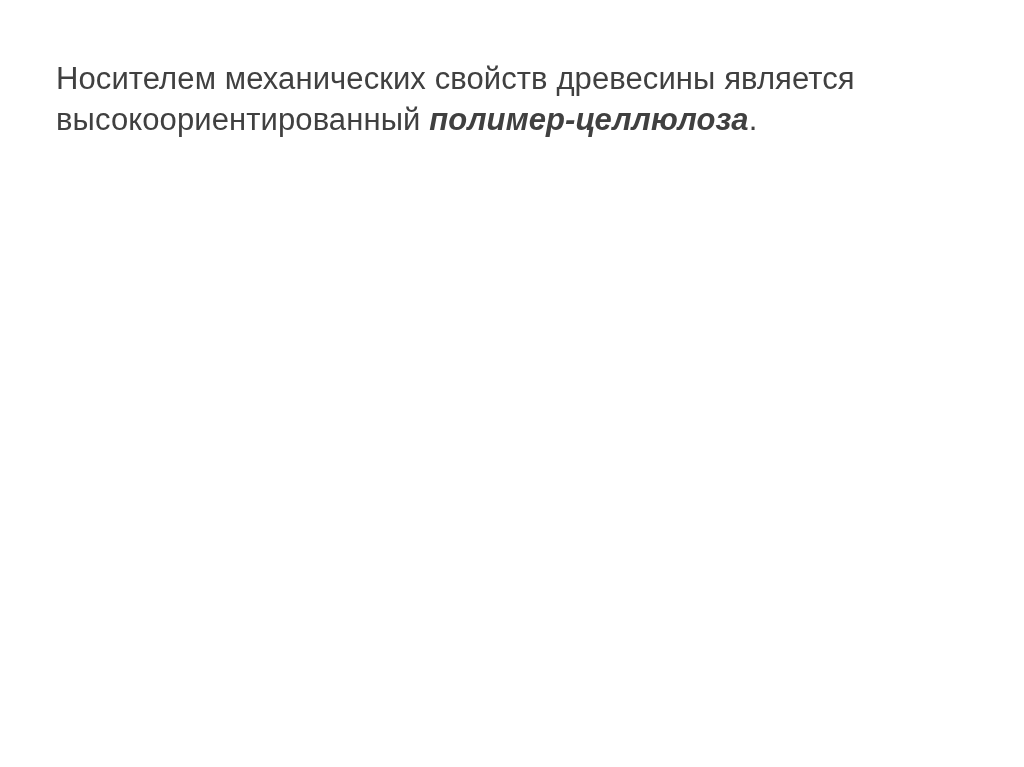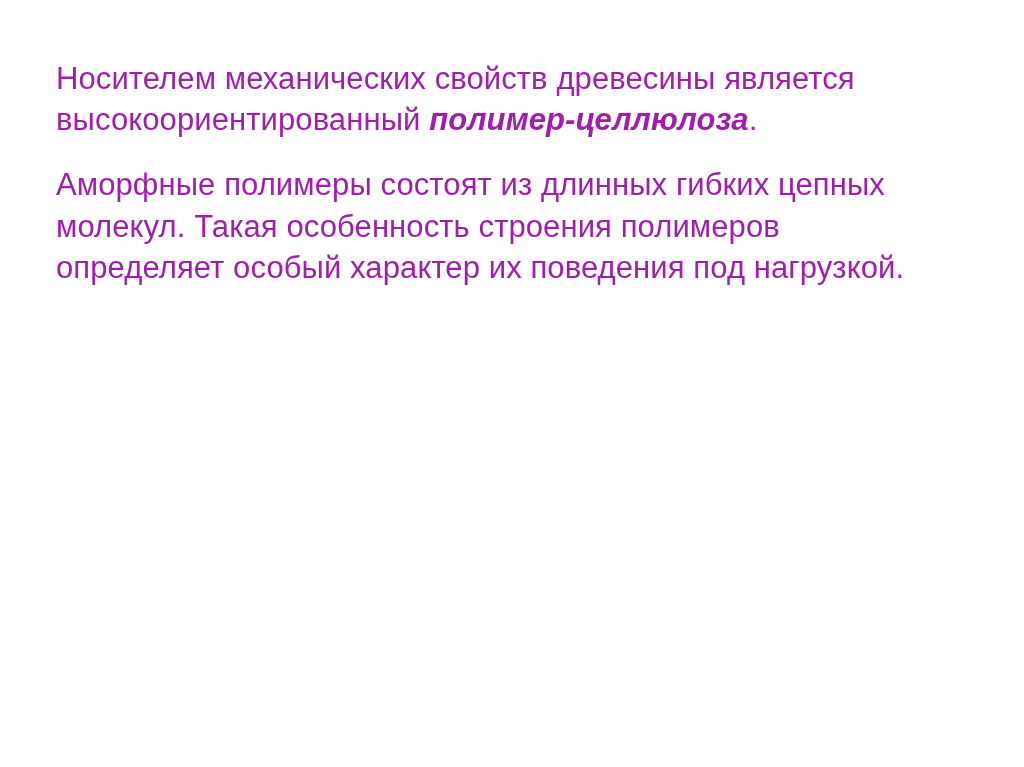--- a/index.html
+++ b/index.html
@@ -23,37 +23,36 @@
   }
   .content-block {
     position: absolute;
     left: 56px;
     top: 58px;
     width: 900px;
   }
   .para {
     font-size: 31px;
     line-height: 1.33;
-    color: #a21caf;
+    color: #404040;
     margin: 0 0 14px 0;
     font-weight: 400;
     letter-spacing: 0.1px;
   }
   .para.second {
     margin-top: 24px;
   }
   .bold-italic {
     font-weight: bold;
     font-style: italic;
   }
 </style>
 </head>
 <body>
 
 <div class="slide">
   <div class="content-block">
 
     <p class="para first"><span>Носителем механических свойств древесины является высокоориентированный </span><span class="bold-italic">полимер-целлюлоза</span><span>.</span></p>
 
-    <p class="para second">Аморфные полимеры состоят из длинных гибких цепных молекул. Такая особенность строения полимеров определяет особый характер их поведения под нагрузкой.</p>
 
   </div>
 </div>
 
 </body></html>

